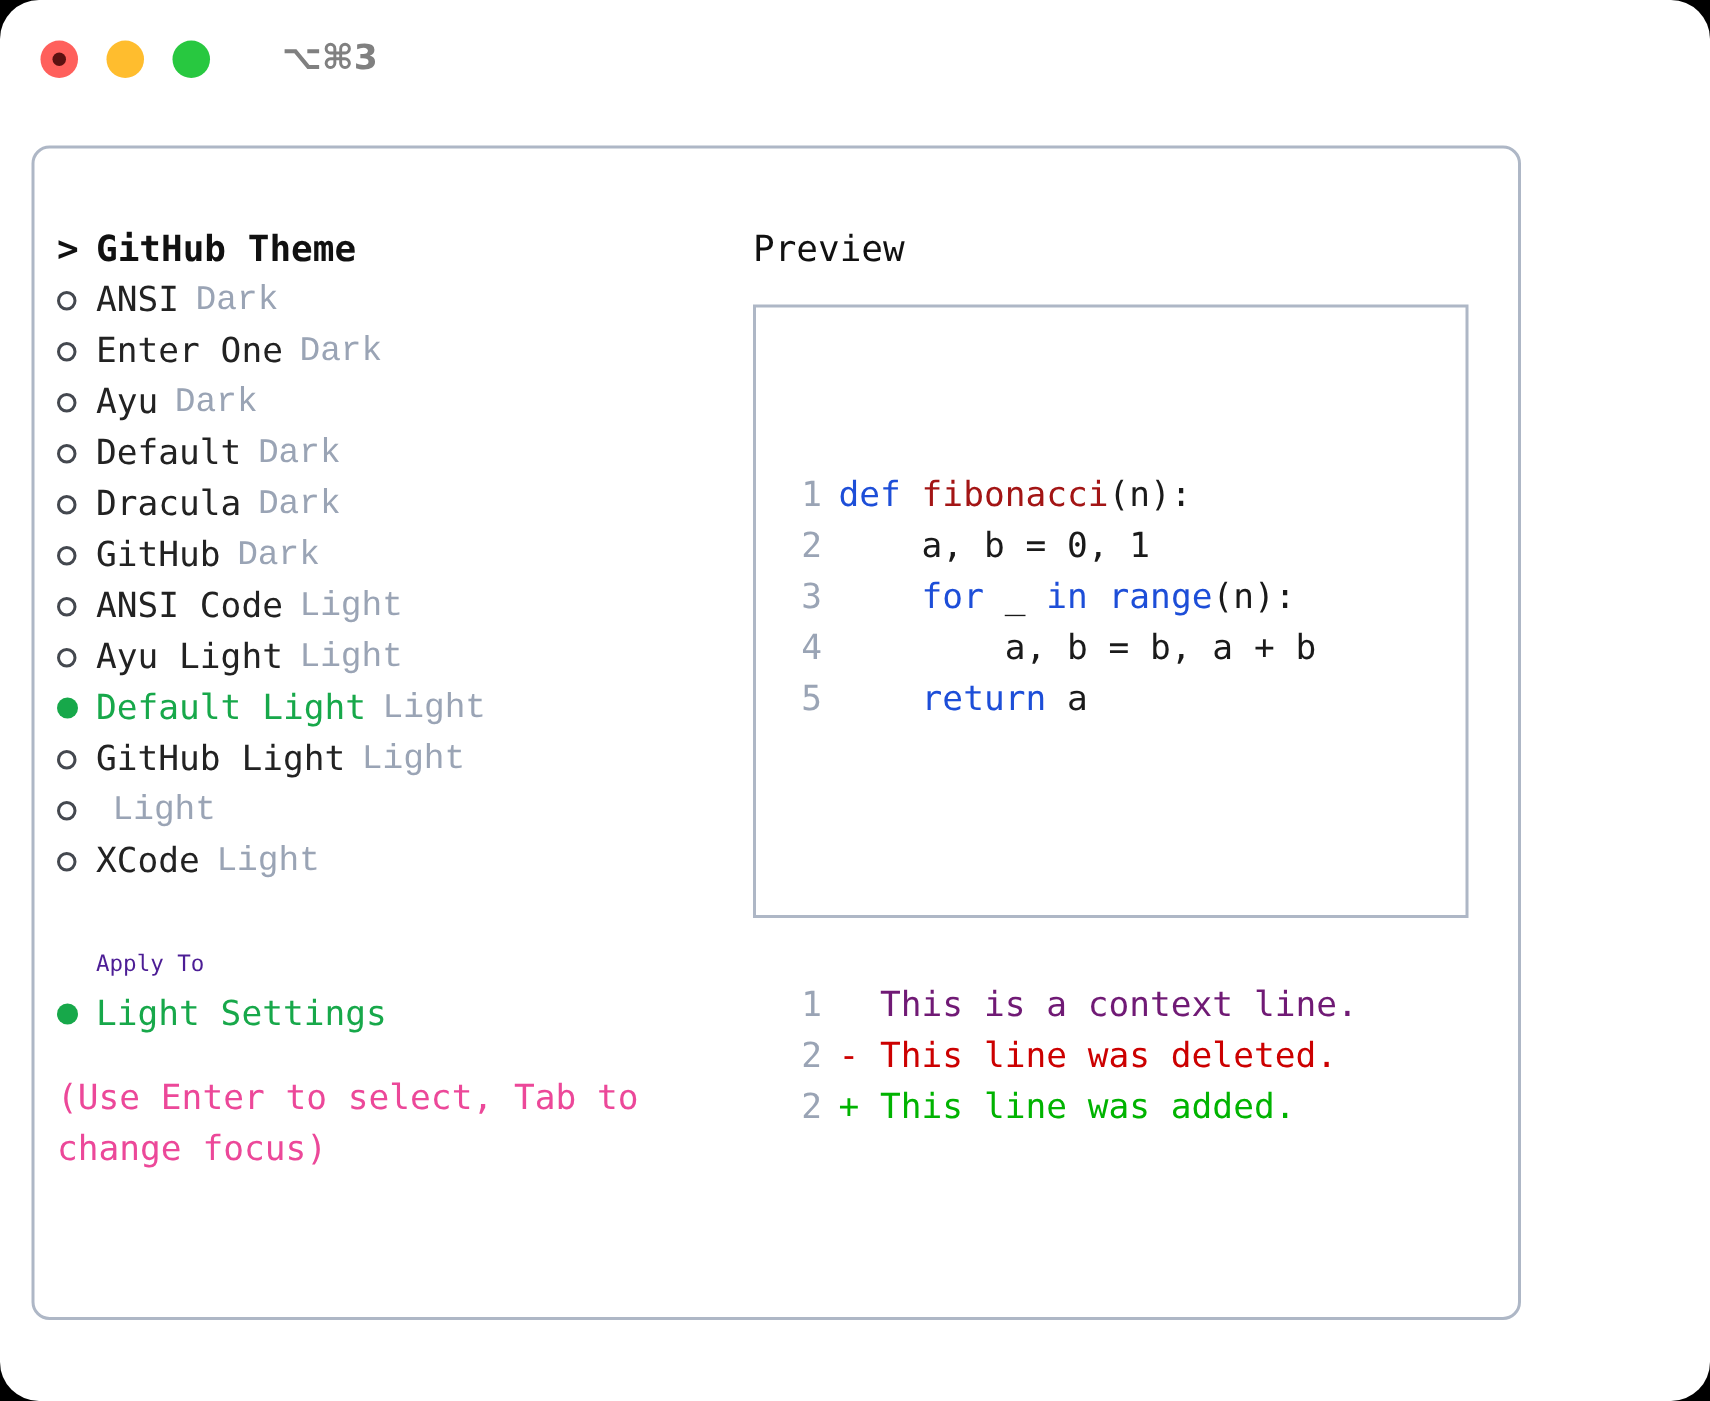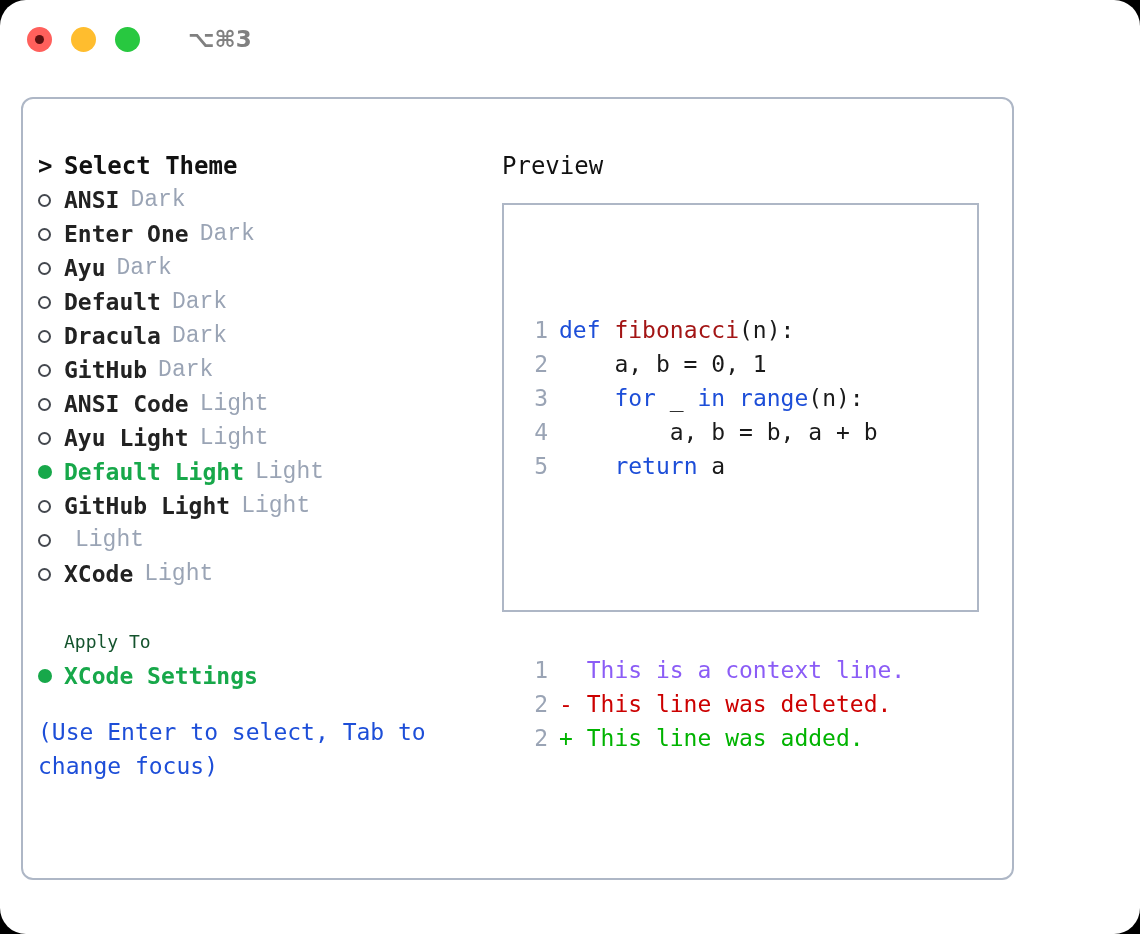--- a/index.html
+++ b/index.html
@@ -131,41 +131,41 @@
     display: block;
   }
   .dot-filled {
     width: 14px;
     height: 14px;
     border-radius: 50%;
     background: #17a84a;
     display: block;
   }
 
-  .name { color: #222222; font-weight: bold; }
+  .name { color: #222222; }
   .row.selected .name { color: #17a84a; }
   .badge {
     color: #9aa4b5;
     margin-left: 11px;
     font-family: Liberation Mono, monospace;
   }
 
   .section-head {
-    font-size: 18px;
-    color: #14532d;
+    font-size: 15px;
+    color: #4c1d95;
     padding-left: 26px;
   }
 
   .blank { height: 34px; }
   .blank-sm { height: 22px; }
 
   .hint {
     font-size: 23px;
     line-height: 34px;
-    color: #1d4ed8;
+    color: #ec4899;
     width: 420px;
     white-space: pre-wrap;
   }
 
   
   .right-col {
     position: absolute;
     left: 479px;
     top: 50px;
     width: 500px;
@@ -200,21 +200,21 @@
     color: #9aa4b5;
     width: 28px;
     display: inline-block;
     text-align: right;
     flex: 0 0 28px;
   }
   .ctext { padding-left: 11px; white-space: pre; }
   .tok-kw   { color: #1d4ed8; }
   .tok-fn   { color: #a31515; }
   .tok-txt  { color: #1a1a1a; }
-  .tok-ctx  { color: #8b5cf6; }
+  .tok-ctx  { color: #701a75; }
   .tok-del  { color: #cc0000; }
   .tok-add  { color: #00b300; }
   .gapline  { height: 34px; }
 </style>
 </head>
 <body>
 
 <div class="window">
 
   <div class="titlebar">
@@ -226,21 +226,21 @@
     <span class="shortcut">⌥⌘3</span>
   </div>
 
   <div class="panel">
     <div class="panel-inner">
 
       <div class="left-col">
 
         <div class="line header-line">
           <span class="caret">&gt;</span>
-          <span>Select Theme</span>
+          <span>GitHub Theme</span>
         </div>
 
         <div id="theme-list">
             <div class="line row"><span class="marker"><span class="dot-empty"></span></span><span class="name">ANSI</span><span class="badge">Dark</span></div>
             <div class="line row"><span class="marker"><span class="dot-empty"></span></span><span class="name">Enter One</span><span class="badge">Dark</span></div>
             <div class="line row"><span class="marker"><span class="dot-empty"></span></span><span class="name">Ayu</span><span class="badge">Dark</span></div>
             <div class="line row"><span class="marker"><span class="dot-empty"></span></span><span class="name">Default</span><span class="badge">Dark</span></div>
             <div class="line row"><span class="marker"><span class="dot-empty"></span></span><span class="name">Dracula</span><span class="badge">Dark</span></div>
             <div class="line row"><span class="marker"><span class="dot-empty"></span></span><span class="name">GitHub</span><span class="badge">Dark</span></div>
             <div class="line row"><span class="marker"><span class="dot-empty"></span></span><span class="name">ANSI Code</span><span class="badge">Light</span></div>
@@ -249,21 +249,21 @@
             <div class="line row"><span class="marker"><span class="dot-empty"></span></span><span class="name">GitHub Light</span><span class="badge">Light</span></div>
             <div class="line row"><span class="marker"><span class="dot-empty"></span></span><span class="badge">Light</span></div>
             <div class="line row"><span class="marker"><span class="dot-empty"></span></span><span class="name">XCode</span><span class="badge">Light</span></div>
           </div>
 
         <div class="blank"></div>
 
         <div class="line section-head">Apply To</div>
 
         <div id="apply-list">
-            <div class="line row selected"><span class="marker"><span class="dot-filled"></span></span><span class="name">XCode Settings</span></div>
+            <div class="line row selected"><span class="marker"><span class="dot-filled"></span></span><span class="name">Light Settings</span></div>
           </div>
 
         <div class="blank-sm"></div>
 
         <div class="hint">(Use Enter to select, Tab to change focus)</div>
       </div>
 
       <div class="right-col">
         <div class="preview-title">Preview</div>
 

